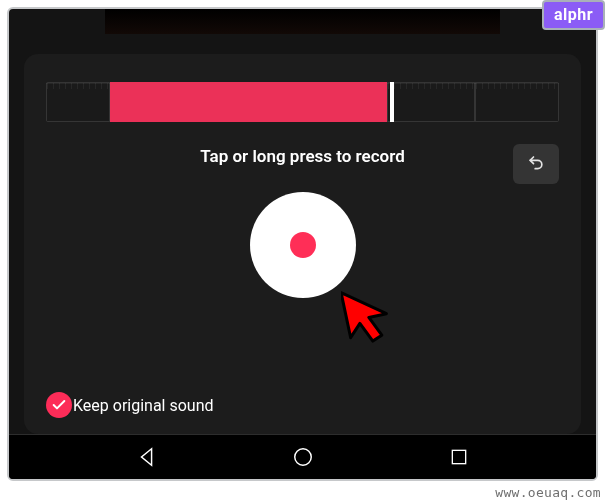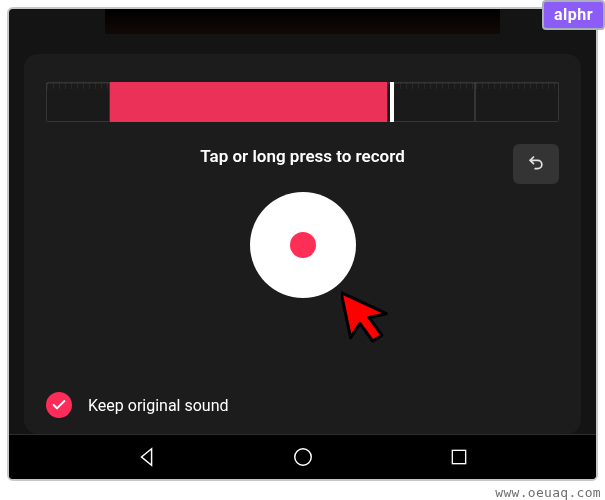--- a/index.html
+++ b/index.html
@@ -139,21 +139,21 @@
     height: 70px;
     pointer-events: none;
   }
   
   .keep {
     position: absolute;
     left: 22px;
     bottom: 16px;
     display: flex;
     align-items: center;
-    gap: 16px;
+    gap: 1px;
     color: #fff;
     font-size: 16px;
     font-weight: 400;
   }
   .check {
     width: 26px;
     height: 26px;
     background: #fd2c58;
     border-radius: 50%;
     display: flex;

